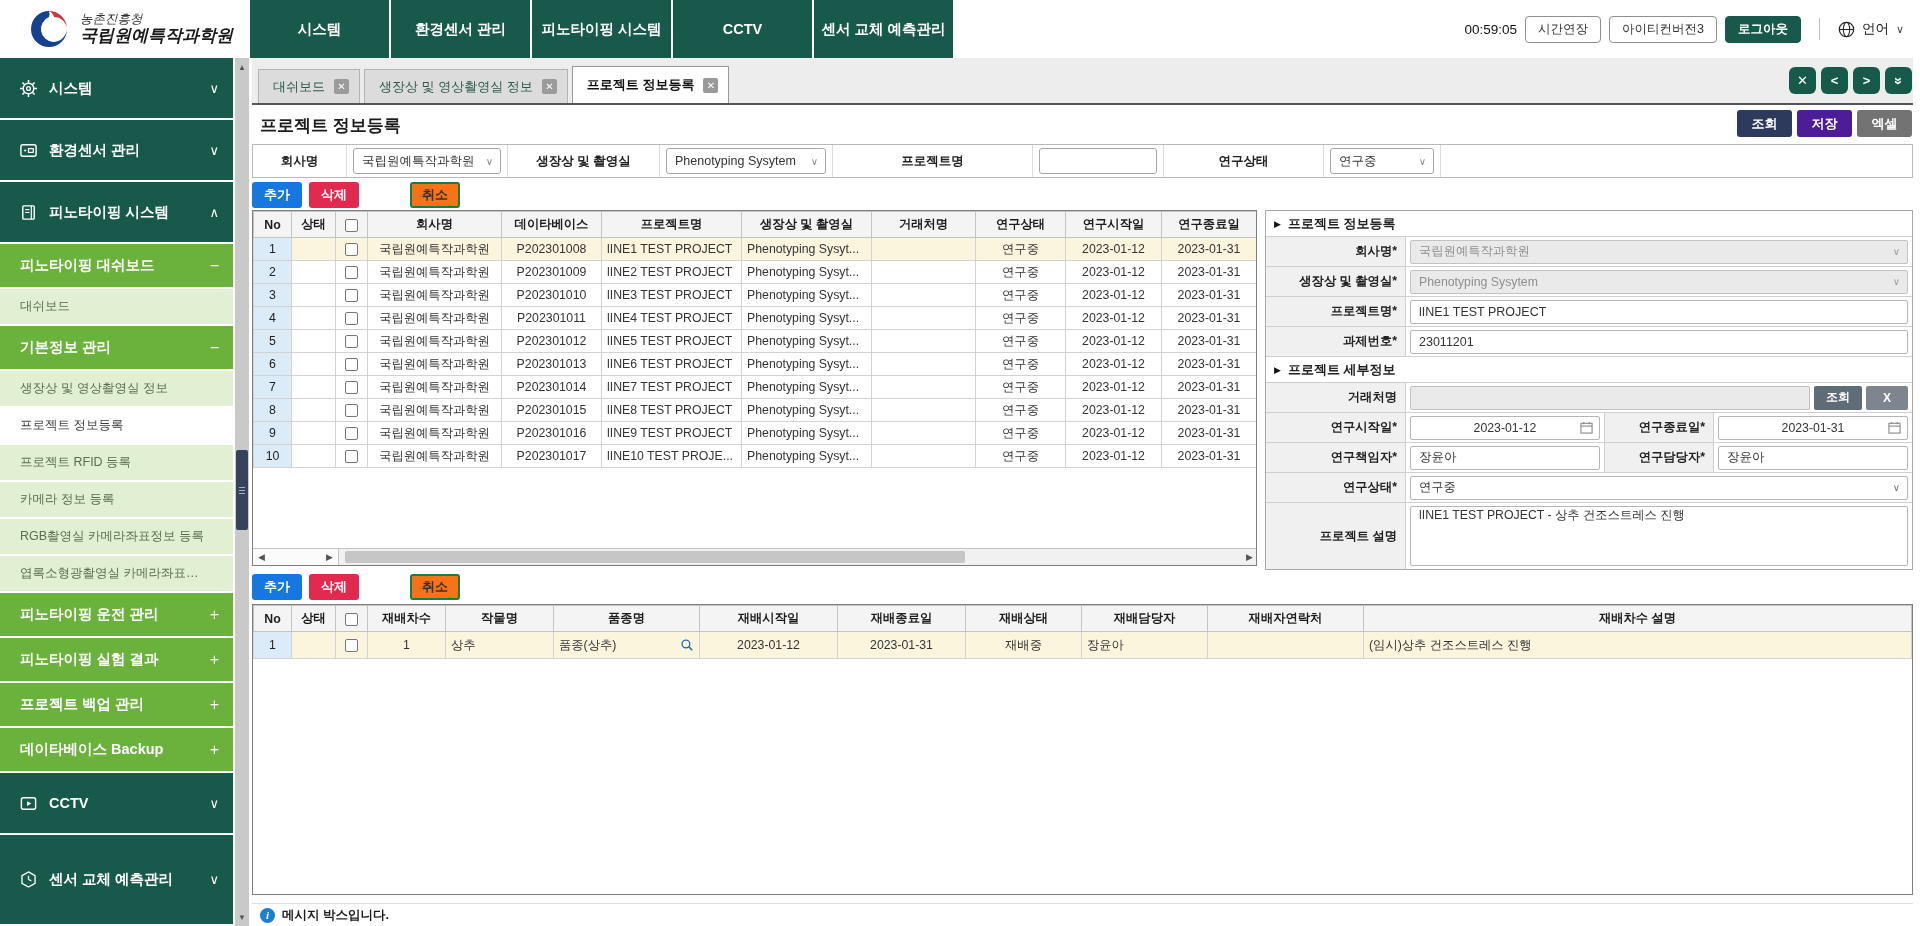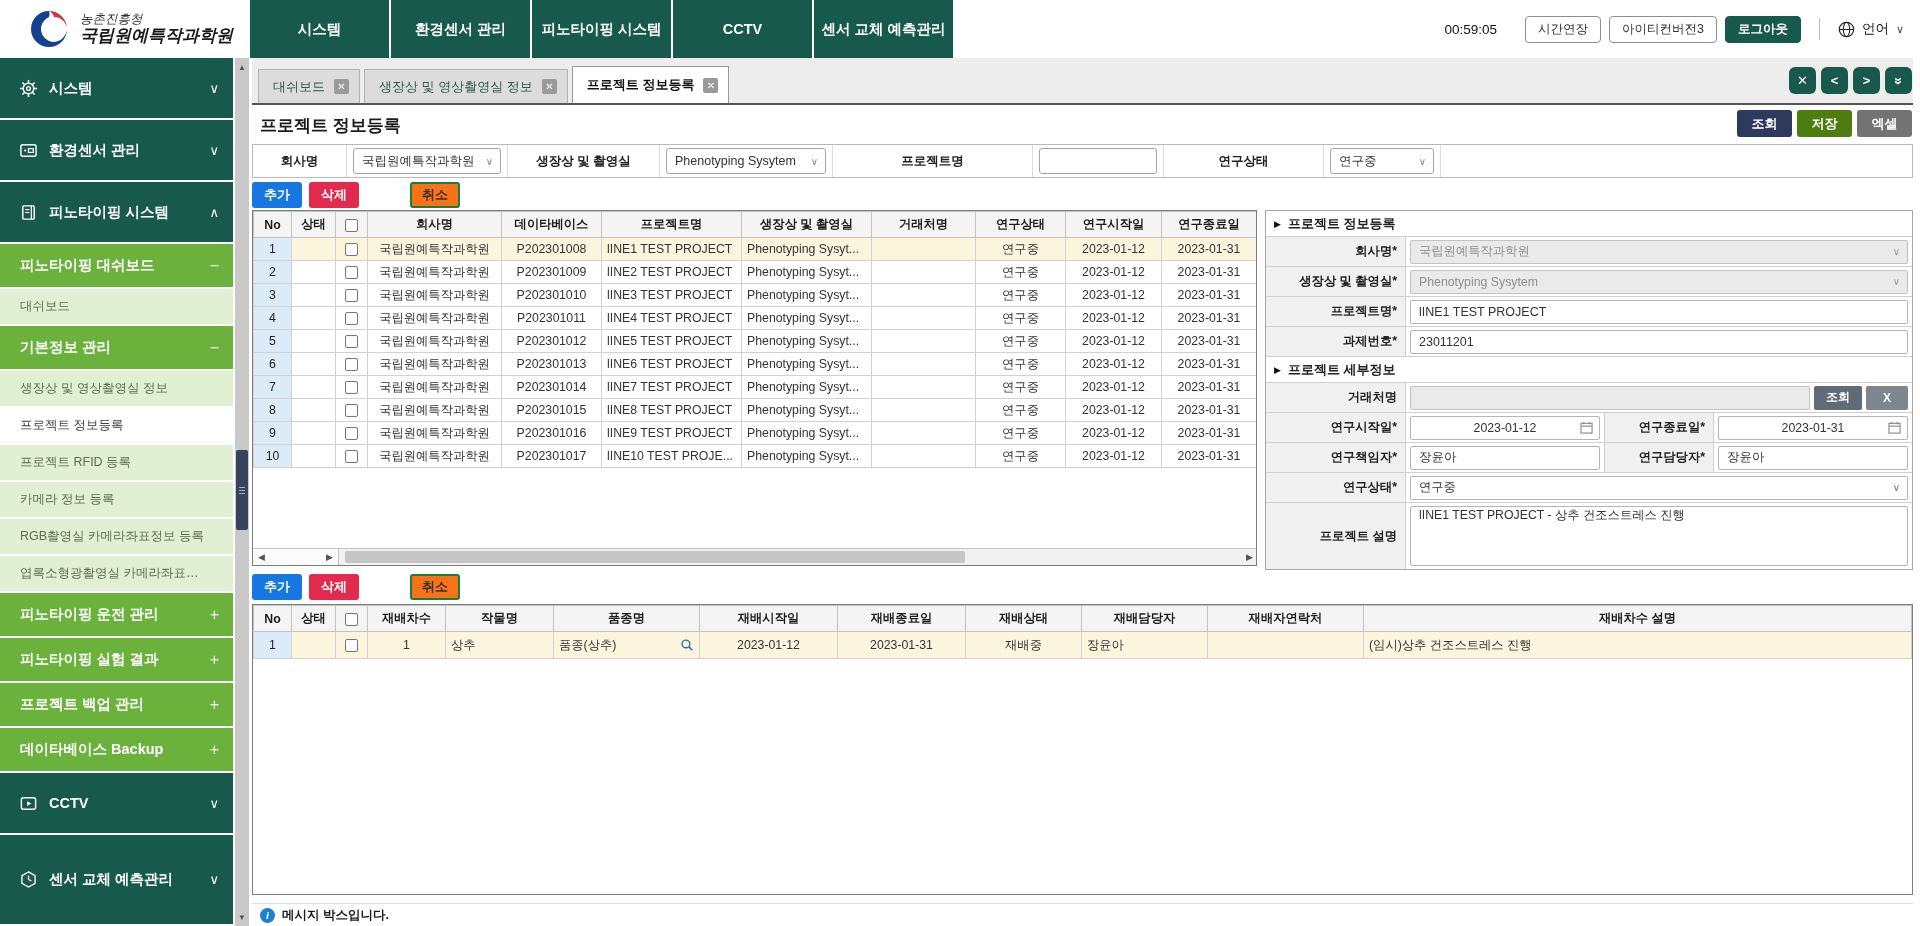--- a/index.html
+++ b/index.html
@@ -10,21 +10,21 @@
   }
   
   .topbar { position:absolute; left:0; top:0; width:1920px; height:58px; background:#fff; display:flex; align-items:stretch; }
   .logo { width:250px; display:flex; align-items:center; gap:10px; padding-left:28px; }
   .logo-text { display:flex; flex-direction:column; line-height:1.15;font-style:italic; }
   .logo-agency { font-size:12.5px; color:#333; }
   .logo-org { font-size:17px; font-weight:bold; color:#1a1a1a; }
   .topmenu { display:flex; background:#fff; gap:2px; }
   .topmenu .mitem { width:139px; background:#17594b; color:#fff; font-size:14.5px; font-weight:bold; display:flex; align-items:center; justify-content:center; cursor:pointer; }
   .top-right { position:absolute; right:16px; top:0; height:58px; display:flex; align-items:center; gap:8px; }
-  .clock { font-size:13.5px; color:#111; margin-right:20px; }
+  .clock { font-size:13.5px; color:#111; margin-right:0; }
   .tbtn { height:27px; padding:0 12px; background:#fff; border:1px solid #8f8f8f; border-radius:4px; font-size:12.5px; color:#333; display:flex; align-items:center; cursor:pointer; }
   .tbtn.logout { background:#17594b; border-color:#17594b; color:#fff; font-weight:bold; }
   .tr-divider { width:1px; height:22px; background:#bbb; margin:0 10px; }
   .lang { display:flex; align-items:center; gap:7px; font-size:13.5px; color:#111; cursor:pointer; }
   .lang .chev { color:#444; font-size:11px; }
   
   .sidebar { position:absolute; left:0; top:58px; width:233px; height:868px; background:#fff; display:flex; flex-direction:column; overflow:hidden; }
   .side-item { position:relative; display:flex; align-items:center; flex:none; cursor:pointer; border-bottom:2px solid #fff; }
   .side-item.top { height:62px; background:#17594b; color:#fff; font-size:14.5px; font-weight:bold; padding-left:18px; gap:11px; }
   .side-item.group { height:45px; background:#6ab23c; color:#fff; font-size:14.5px; font-weight:bold; padding-left:20px; }
@@ -46,21 +46,21 @@
   .tabstrip { position:absolute; left:0; top:0; width:1661px; height:47px; background:#ededed; border-bottom:2px solid #555; display:flex; align-items:flex-end; padding-left:6px; gap:4px; }
   .tab { height:34px; display:flex; align-items:center; gap:9px; padding:0 10px 0 14px; font-size:13px; border:1px solid #b3b3b3; border-bottom:none; background:#dcdcdc; color:#2a5b4d; cursor:pointer; }
   .tab.active { background:#fff; color:#111; font-weight:bold; border-color:#999; height:37px; }
   .tab-close { width:15px; height:15px; background:#9a9a9a; color:#fff; font-size:10px; line-height:15px; text-align:center; border-radius:2px; cursor:pointer; }
   .navbtns { position:absolute; right:8px; top:9px; display:flex; gap:5px; }
   .nbtn { width:27px; height:27px; border-radius:6px; background:#17594b; color:#fff; font-size:13px; font-weight:bold; display:flex; align-items:center; justify-content:center; cursor:pointer; }
   .nbtn .rot { display:inline-block; transform:rotate(90deg); font-size:14px; }
   .page-title { position:absolute; left:8px; top:56px; font-size:17px; font-weight:bold; color:#1c1c1c; }
   .pagebtns { position:absolute; right:8px; top:52px; display:flex; gap:5px; }
   .pbtn { min-width:55px; height:27px; padding:0 10px; border-radius:3px; color:#fff; font-size:13px; font-weight:bold; display:flex; align-items:center; justify-content:center; cursor:pointer; }
-  .pbtn.search { background:#2d3a5e; } .pbtn.save { background:#4d7c0f; } .pbtn.excel { background:#737373; }
+  .pbtn.search { background:#2d3a5e; } .pbtn.save { background:#4c1d95; } .pbtn.excel { background:#737373; }
   
   .filterbar { position:absolute; left:0; top:86px; width:1661px; height:34px; border:1px solid #b9b9b9; background:#fff; display:flex; align-items:stretch; font-size:12.5px; }
   .fcell { display:flex; align-items:center; justify-content:center; font-weight:bold; color:#222; border-right:1px solid #dcdcdc; }
   .fctrl { display:flex; align-items:center; padding:3px 6px; border-right:1px solid #dcdcdc; }
   .selbox { position:relative; height:26px; border:1px solid #a6a6a6; border-radius:3px; background:#fff; display:flex; align-items:center; padding:0 24px 0 8px; color:#333; cursor:pointer; white-space:nowrap; }
   .selbox .chev { position:absolute; right:7px; color:#888; font-size:10px; }
   .txtin { height:26px; border:1px solid #a6a6a6; border-radius:3px; padding:0 6px; font-size:12.5px; font-family:inherit; color:#333; }
   .f-fill { flex:1; }
   
   .actions { position:absolute; left:0; display:flex; gap:7px; }

